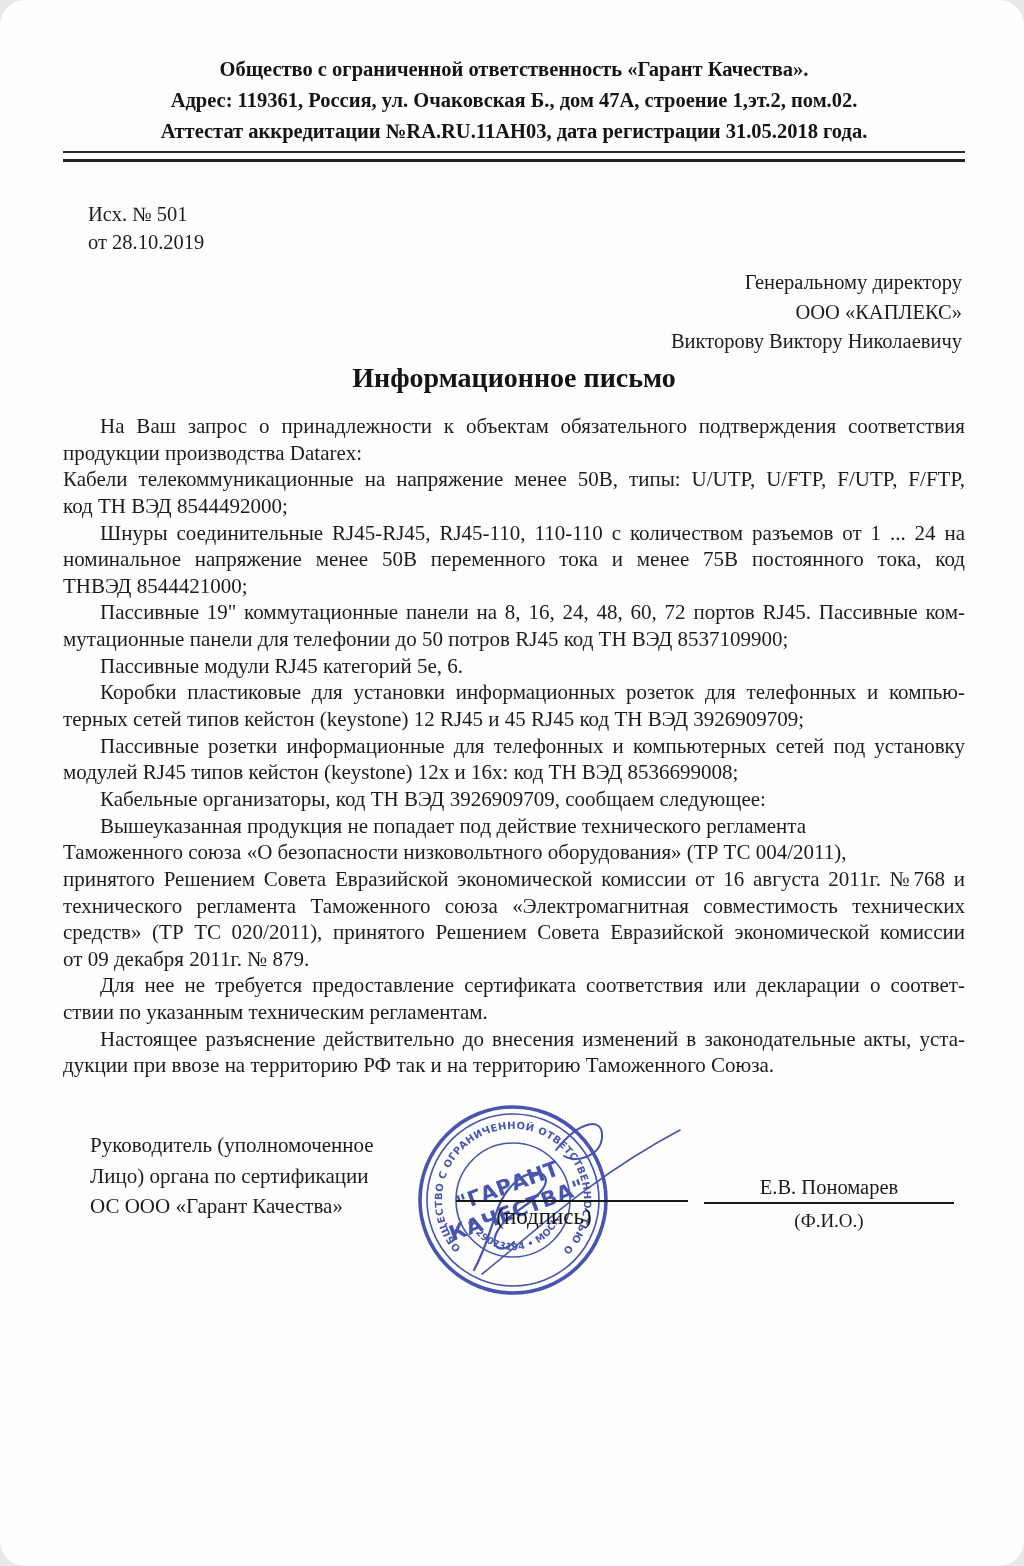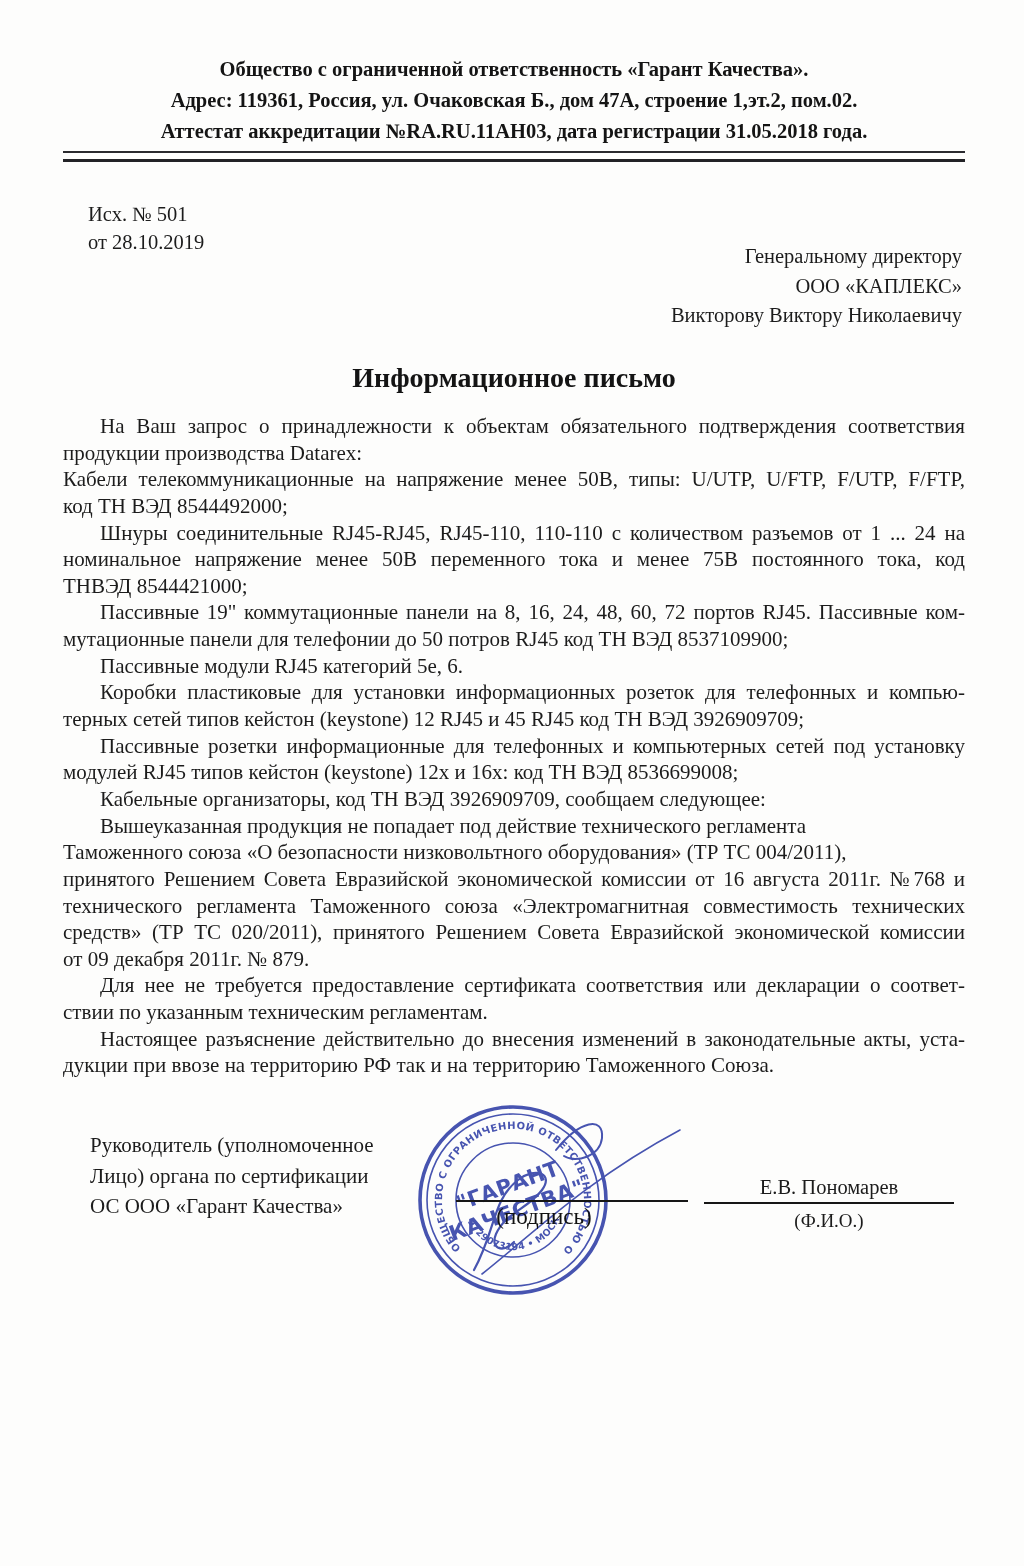--- a/index.html
+++ b/index.html
@@ -4,31 +4,32 @@
 <style>
   html,body{margin:0;padding:0;background:#e8e8e8;}
   .page{
     position:relative;
     width:1024px;height:1566px;
     margin:0 auto;
     background:#fdfdfc;
     font-family:"Liberation Serif", serif;
     color:#1c1c1c;
     overflow:hidden;
+    border-radius:25px;
   }
   .header{
     position:absolute;top:54px;left:63px;width:902px;
     text-align:center;font-weight:bold;font-size:20.5px;line-height:31px;color:#141414;
   }
   .rule{
     position:absolute;top:151px;left:63px;width:902px;height:6px;
     border-top:2.5px solid #2a2a2e;border-bottom:3px solid #222226;
   }
   .meta{position:absolute;left:88px;top:200px;font-size:20.5px;line-height:28px;}
-  .addressee{position:absolute;right:62px;top:242px;text-align:right;font-size:20.5px;line-height:29.5px;}
+  .addressee{position:absolute;right:62px;top:268px;text-align:right;font-size:20.5px;line-height:29.5px;}
   .title{position:absolute;left:63px;top:362px;width:902px;text-align:center;font-weight:bold;font-size:28px;color:#141414;}
   .body{position:absolute;left:63px;top:413px;width:902px;font-size:21px;}
   .bline{height:26.65px;line-height:26.65px;white-space:nowrap;overflow:visible;}
   .bline.just{white-space:normal;text-align:justify;text-align-last:justify;overflow:hidden;}
   .bline.ind{text-indent:37px;}
   .sig-left{position:absolute;left:90px;top:1130px;font-size:21px;line-height:30.5px;}
   .stamp-wrap{position:absolute;left:408px;top:1088px;width:300px;height:225px;z-index:2;}
   .sig-line{position:absolute;left:456px;top:1200px;width:232px;border-top:2px solid #161616;z-index:3;}
   .sig-caption{position:absolute;left:468px;top:1204px;width:152px;text-align:center;font-size:23px;z-index:3;color:#111;}
   .name-block{

